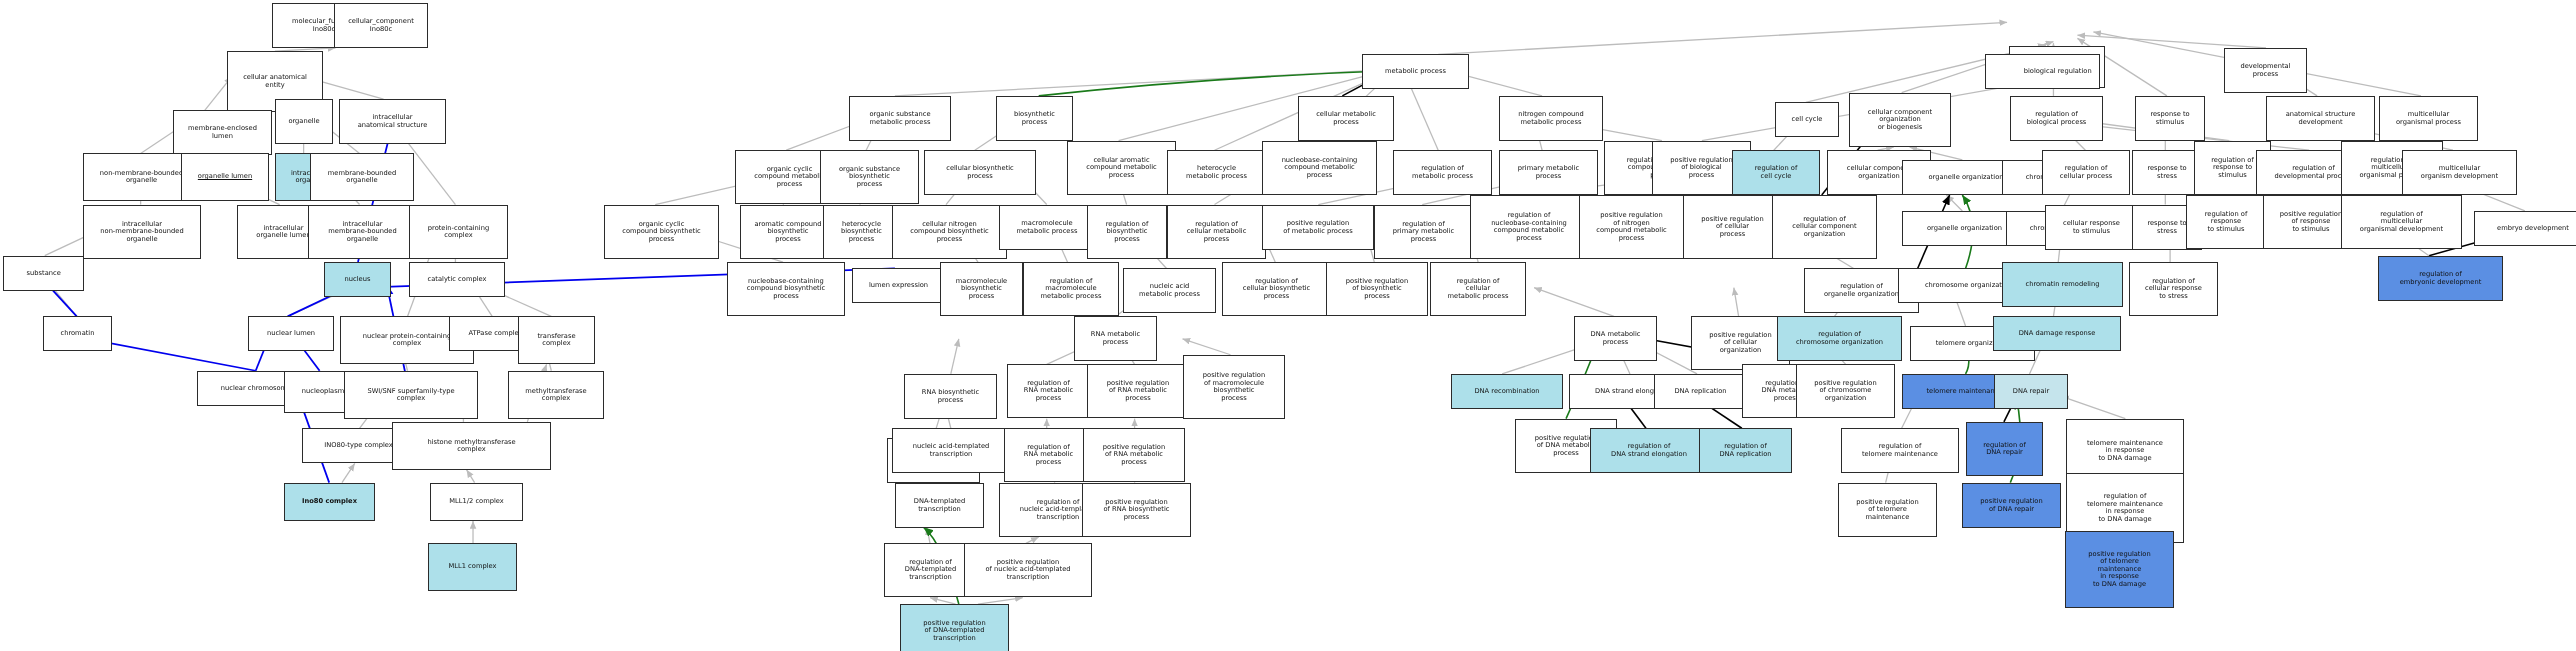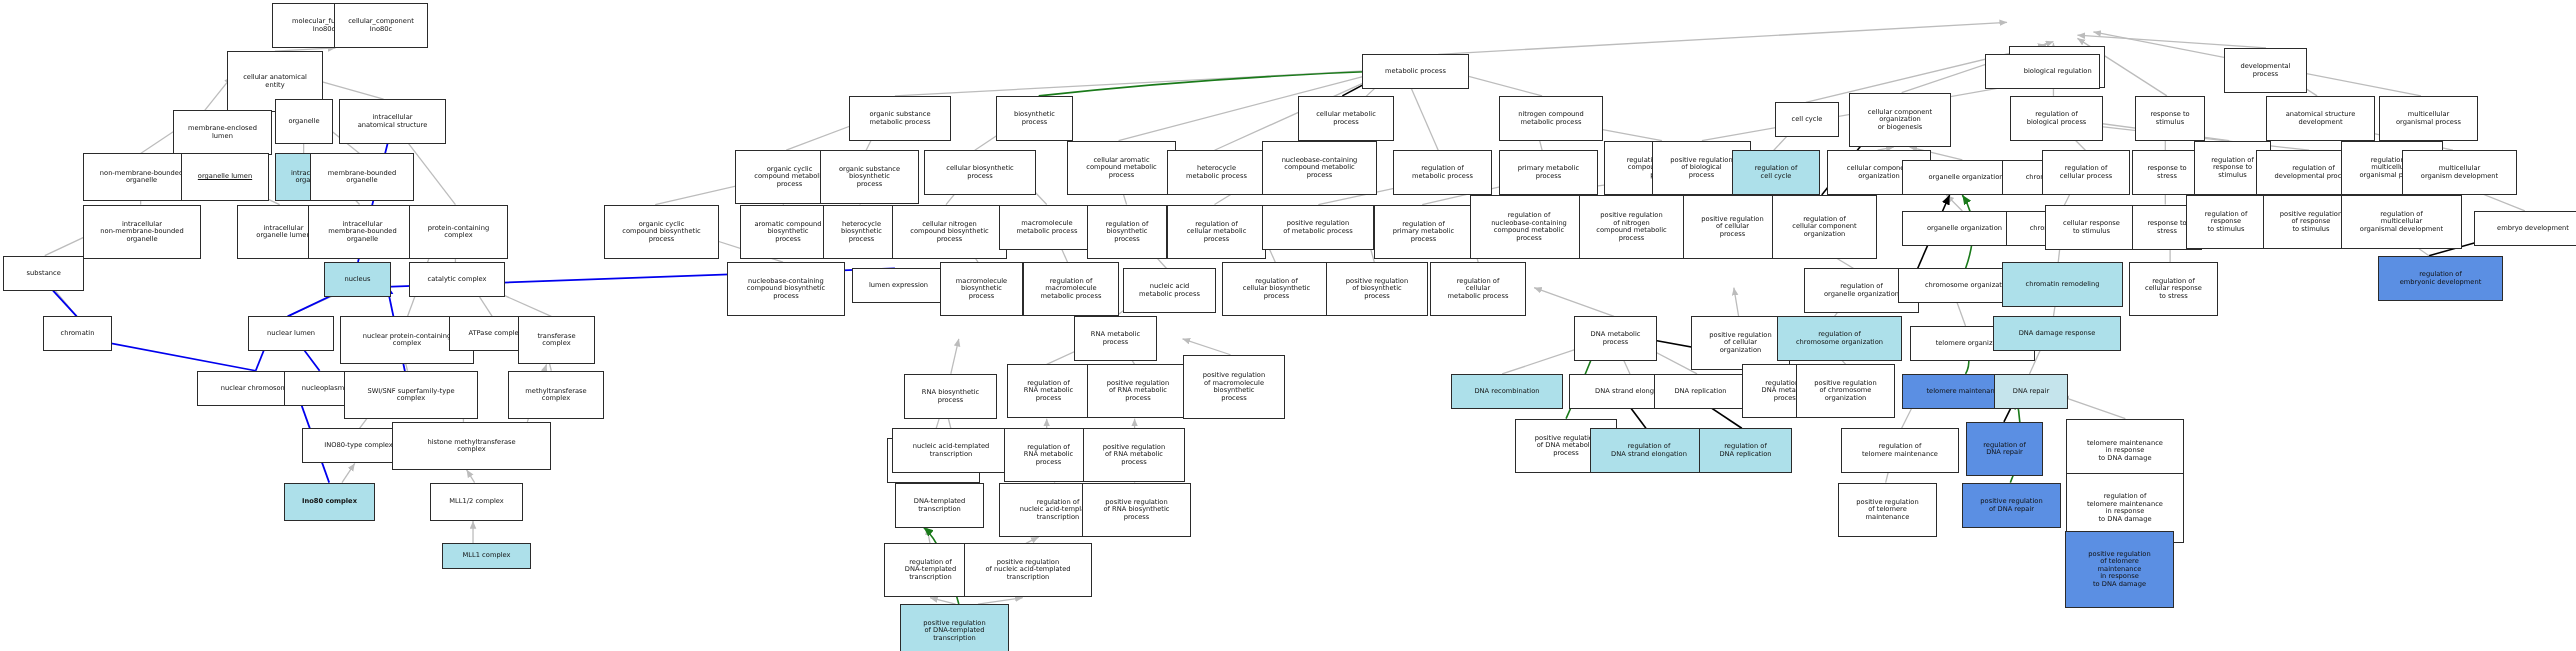--- a/index.html
+++ b/index.html
@@ -217,31 +217,31 @@
       <div class="node lightblue" style="left: 324px; top: 262px; width: 67px; height: 35px;">nucleus</div>
       <div class="node " style="left: 409px; top: 262px; width: 96px; height: 35px;">catalytic complex</div>
       <div class="node " style="left: 43px; top: 316px; width: 69px; height: 35px;">chromatin</div>
       <div class="node " style="left: 248px; top: 316px; width: 86px; height: 35px;">nuclear lumen</div>
       <div class="node " style="left: 340px; top: 316px; width: 134px; height: 48px;">nuclear protein-containing
 complex</div>
       <div class="node " style="left: 449px; top: 316px; width: 93px; height: 35px;">ATPase complex</div>
       <div class="node " style="left: 518px; top: 316px; width: 77px; height: 48px;">transferase
 complex</div>
       <div class="node " style="left: 197px; top: 371px; width: 118px; height: 35px;">nuclear chromosome</div>
-      <div class="node " style="left: 284px; top: 371px; width: 78px; height: 35px;">nucleoplasm</div>
+      <div class="node " style="left: 284px; top: 371px; width: 78px; height: 42px;">nucleoplasm</div>
       <div class="node " style="left: 344px; top: 371px; width: 134px; height: 48px;">SWI/SNF superfamily-type
 complex</div>
       <div class="node " style="left: 508px; top: 371px; width: 96px; height: 48px;">methyltransferase
 complex</div>
       <div class="node " style="left: 302px; top: 428px; width: 113px; height: 35px;">INO80-type complex</div>
       <div class="node " style="left: 392px; top: 422px; width: 159px; height: 48px;">histone methyltransferase
 complex</div>
       <div class="node lightblue" style="left: 284px; top: 483px; width: 91px; height: 38px; font-weight: bold;">Ino80 complex</div>
       <div class="node " style="left: 430px; top: 483px; width: 93px; height: 38px;">MLL1/2 complex</div>
-      <div class="node lightblue" style="left: 428px; top: 543px; width: 89px; height: 26px; margin-left: 14px;">MLL1 complex</div>
+      <div class="node lightblue" style="left: 428px; top: 543px; width: 89px; height: 48px;">MLL1 complex</div>
       <div class="node " style="left: 2009px; top: 1.6px; width: 96px; height: 42px; margin-top: 44px;">biological_process
 Ino80c</div>
       <div class="node " style="left: 1362px; top: 54px; width: 107px; height: 35px;">metabolic process</div>
       <div class="node " style="left: 1985px; top: 54px; width: 115px; height: 35px; padding-left: 32px;">biological regulation</div>
       <div class="node " style="left: 2224px; top: 48px; width: 83px; height: 45px;">developmental
 process</div>
       <div class="node " style="left: 849px; top: 96px; width: 102px; height: 45px;">organic substance
 metabolic process</div>
       <div class="node " style="left: 996px; top: 96px; width: 77px; height: 45px;">biosynthetic
 process</div>

